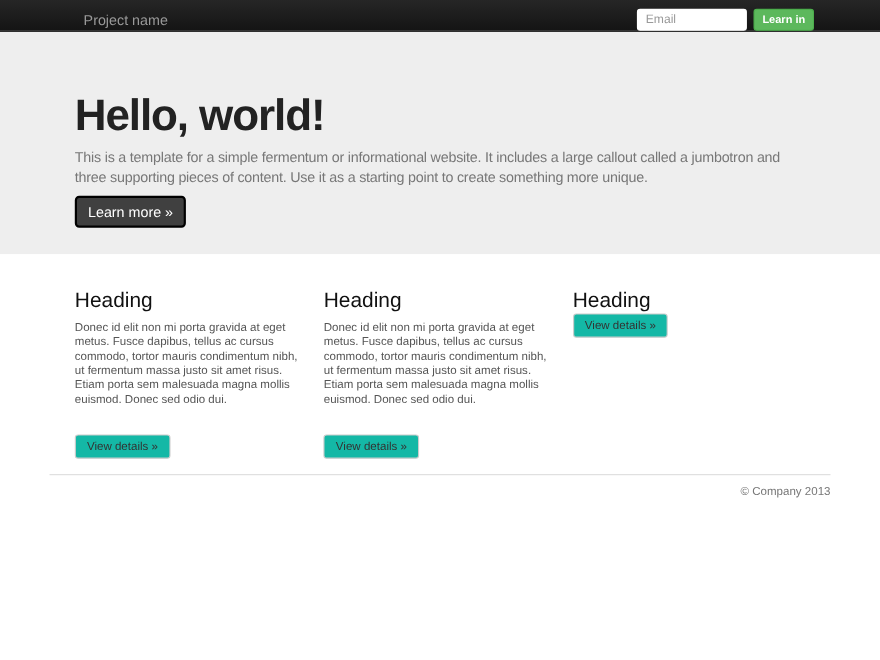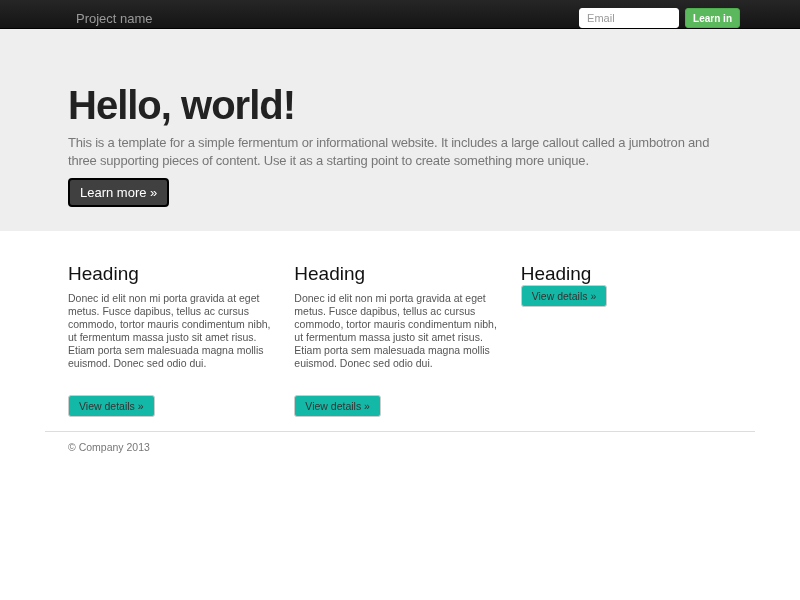--- a/index.html
+++ b/index.html
@@ -76,21 +76,21 @@
     color: #555555;
   }
   .view-details {
     background: #14b8a6; border: 1px solid #cccccc;
     color: #333333; font-size: 10.5px;
     padding: 4px 10px; border-radius: 3px; cursor: pointer;
     font-family: "Liberation Sans", sans-serif;
   }
 
   
-  .footer { margin-top: 14px; }
+  .footer { margin-top: 14px; text-align: right; }
   .footer hr {
     border: none; border-top: 1px solid #dddddd; margin: 0;
   }
   .footer p {
     margin: 0; padding: 9px 0 0 23px;
     font-size: 10.5px; color: #777777;
   }
 </style>
 </head>
 <body>

